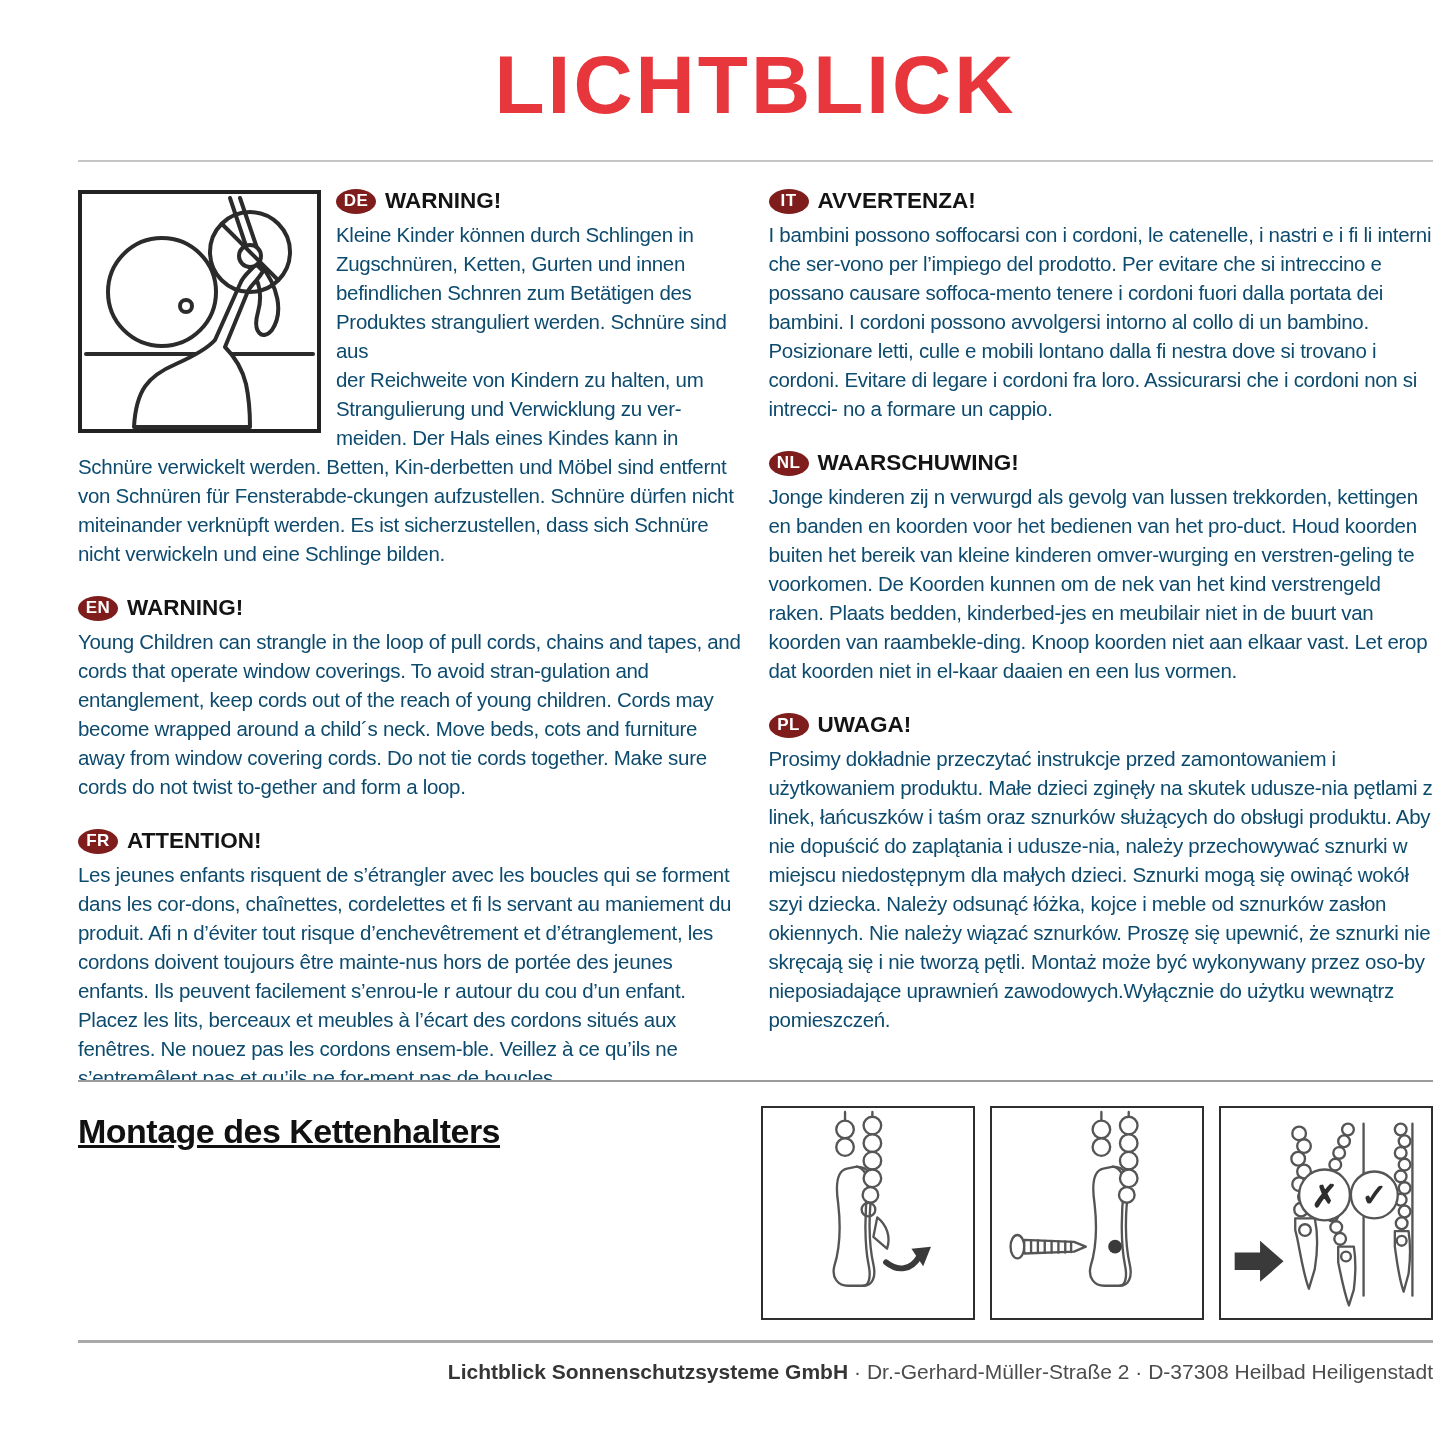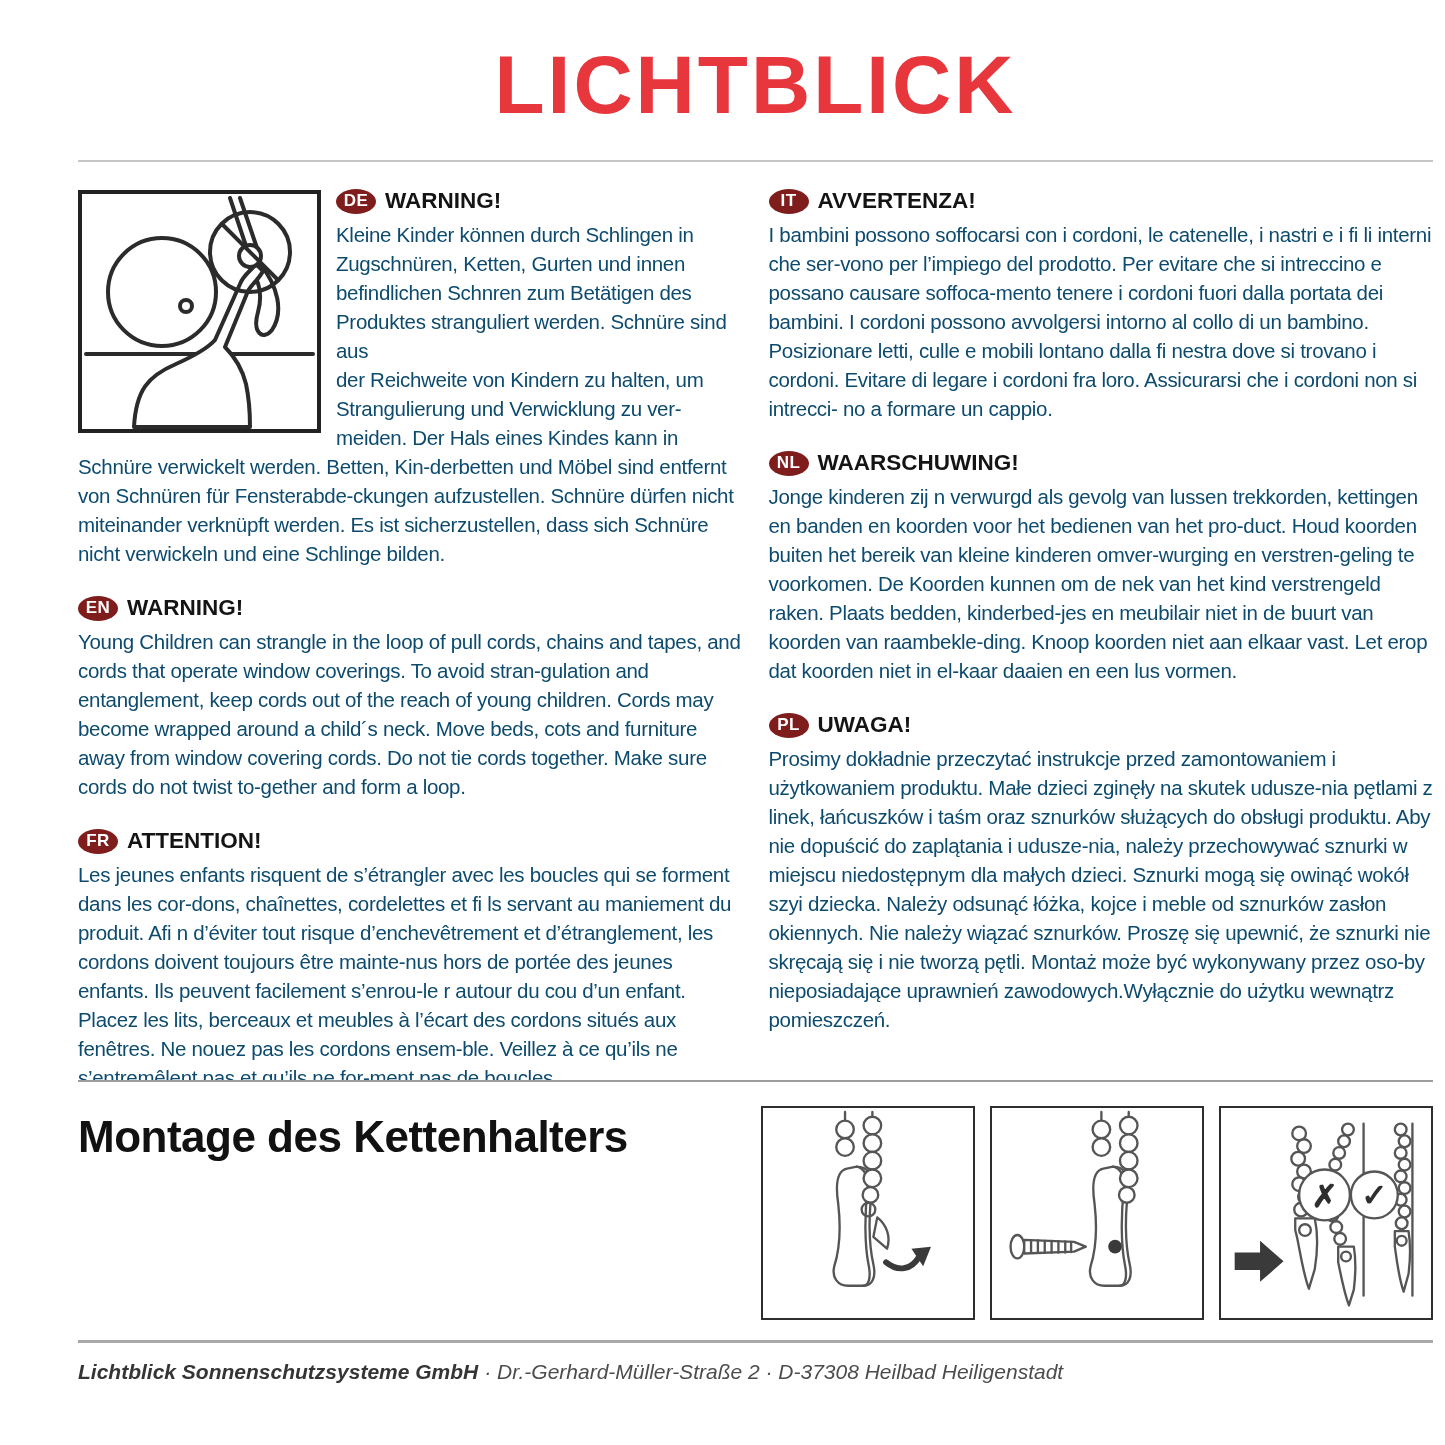--- a/index.html
+++ b/index.html
@@ -15,26 +15,26 @@
   .col{flex:1;min-width:0;}
   .warn-img{float:left;width:235px;height:235px;border:4px solid #222;margin:2px 15px 12px 0;background:#fff;}
   .sec{margin-bottom:27px;}
   .sec-head{display:flex;align-items:center;gap:9px;font-size:22.5px;font-weight:700;color:#141414;margin:0 0 6px 0;}
   .badge{flex:none;width:40px;height:25px;background:#7f1d1d;color:#fff;border-radius:50%;font-size:17px;font-weight:700;display:inline-flex;align-items:center;justify-content:center;letter-spacing:.5px;}
   .sec p{margin:0;font-size:20.5px;line-height:29px;letter-spacing:-0.3px;color:#0c4a6e;}
   .pre{white-space:pre-line;}
   
   .montage{display:flex;gap:20px;margin-top:24px;align-items:flex-start;}
   .montage-left{flex:1;min-width:0;}
-  .montage-left h2{margin:6px 0 24px 0;font-size:44px;letter-spacing:-0.5px;color:#111;}
+  .montage-left h2{margin:6px 0 24px 0;font-size:34px;letter-spacing:-0.5px;color:#111;text-decoration:underline;}
   .montage-left p{margin:0;font-size:20.5px;line-height:29px;letter-spacing:-0.3px;}
   .mboxes{display:flex;gap:15px;flex:none;}
   .mbox{width:214px;height:214px;box-sizing:border-box;border:2.5px solid #2e2e2e;background:#fff;}
   
-  .footer{text-align:left;margin-top:13px;font-size:21px;line-height:31px;color:#4c4c4c;font-style:italic;}
+  .footer{text-align:right;margin-top:13px;font-size:21px;line-height:31px;color:#4c4c4c;}
   .footer b{color:#353535;}
   .footer .addr{margin-left:6px;}
   
   svg .k{stroke:#2b2b2b;stroke-width:4;fill:none;stroke-linecap:round;stroke-linejoin:round;}
   svg .kf{stroke:#2b2b2b;stroke-width:4;fill:#fff;stroke-linecap:round;stroke-linejoin:round;}
   svg .m{stroke:#555;stroke-width:2.4;fill:none;stroke-linecap:round;stroke-linejoin:round;}
   svg .mf{stroke:#555;stroke-width:2.4;fill:#fff;stroke-linecap:round;stroke-linejoin:round;}
   svg .dk{fill:#3a3a3a;stroke:none;}
   svg .glyph{font-family:"Liberation Sans",sans-serif;font-weight:700;font-size:32px;fill:#2e2e2e;}
 </style>

